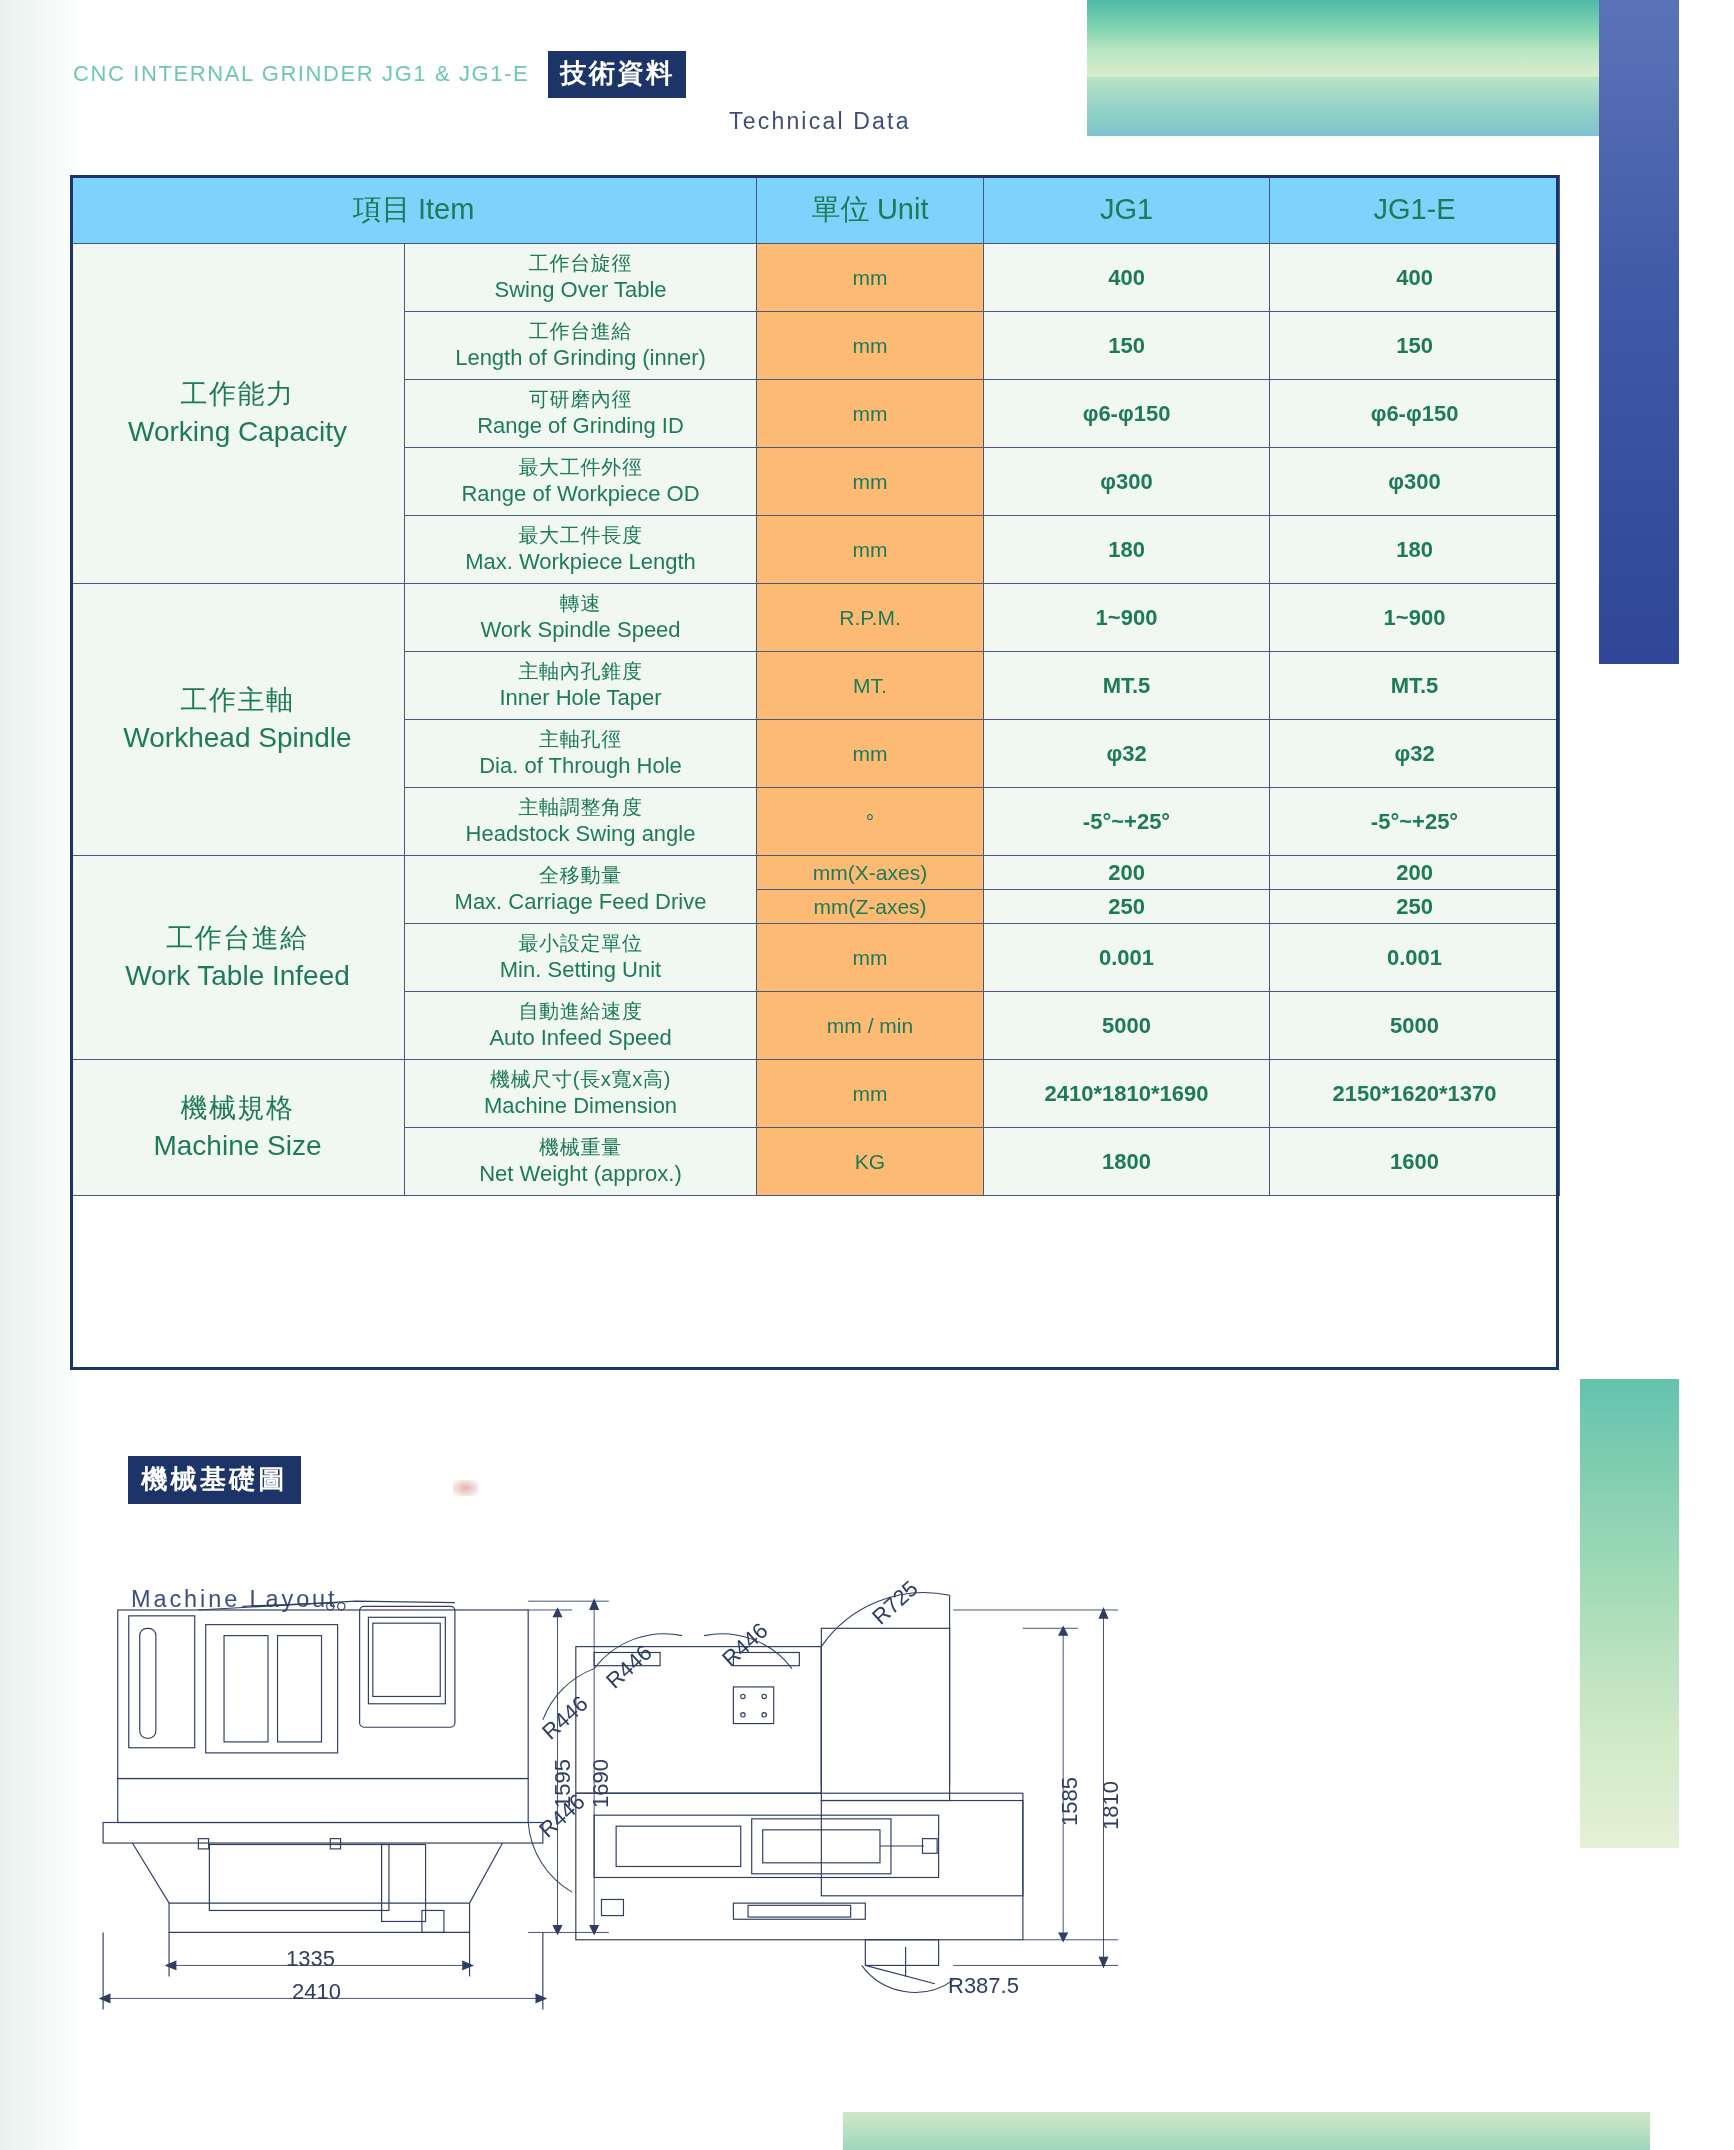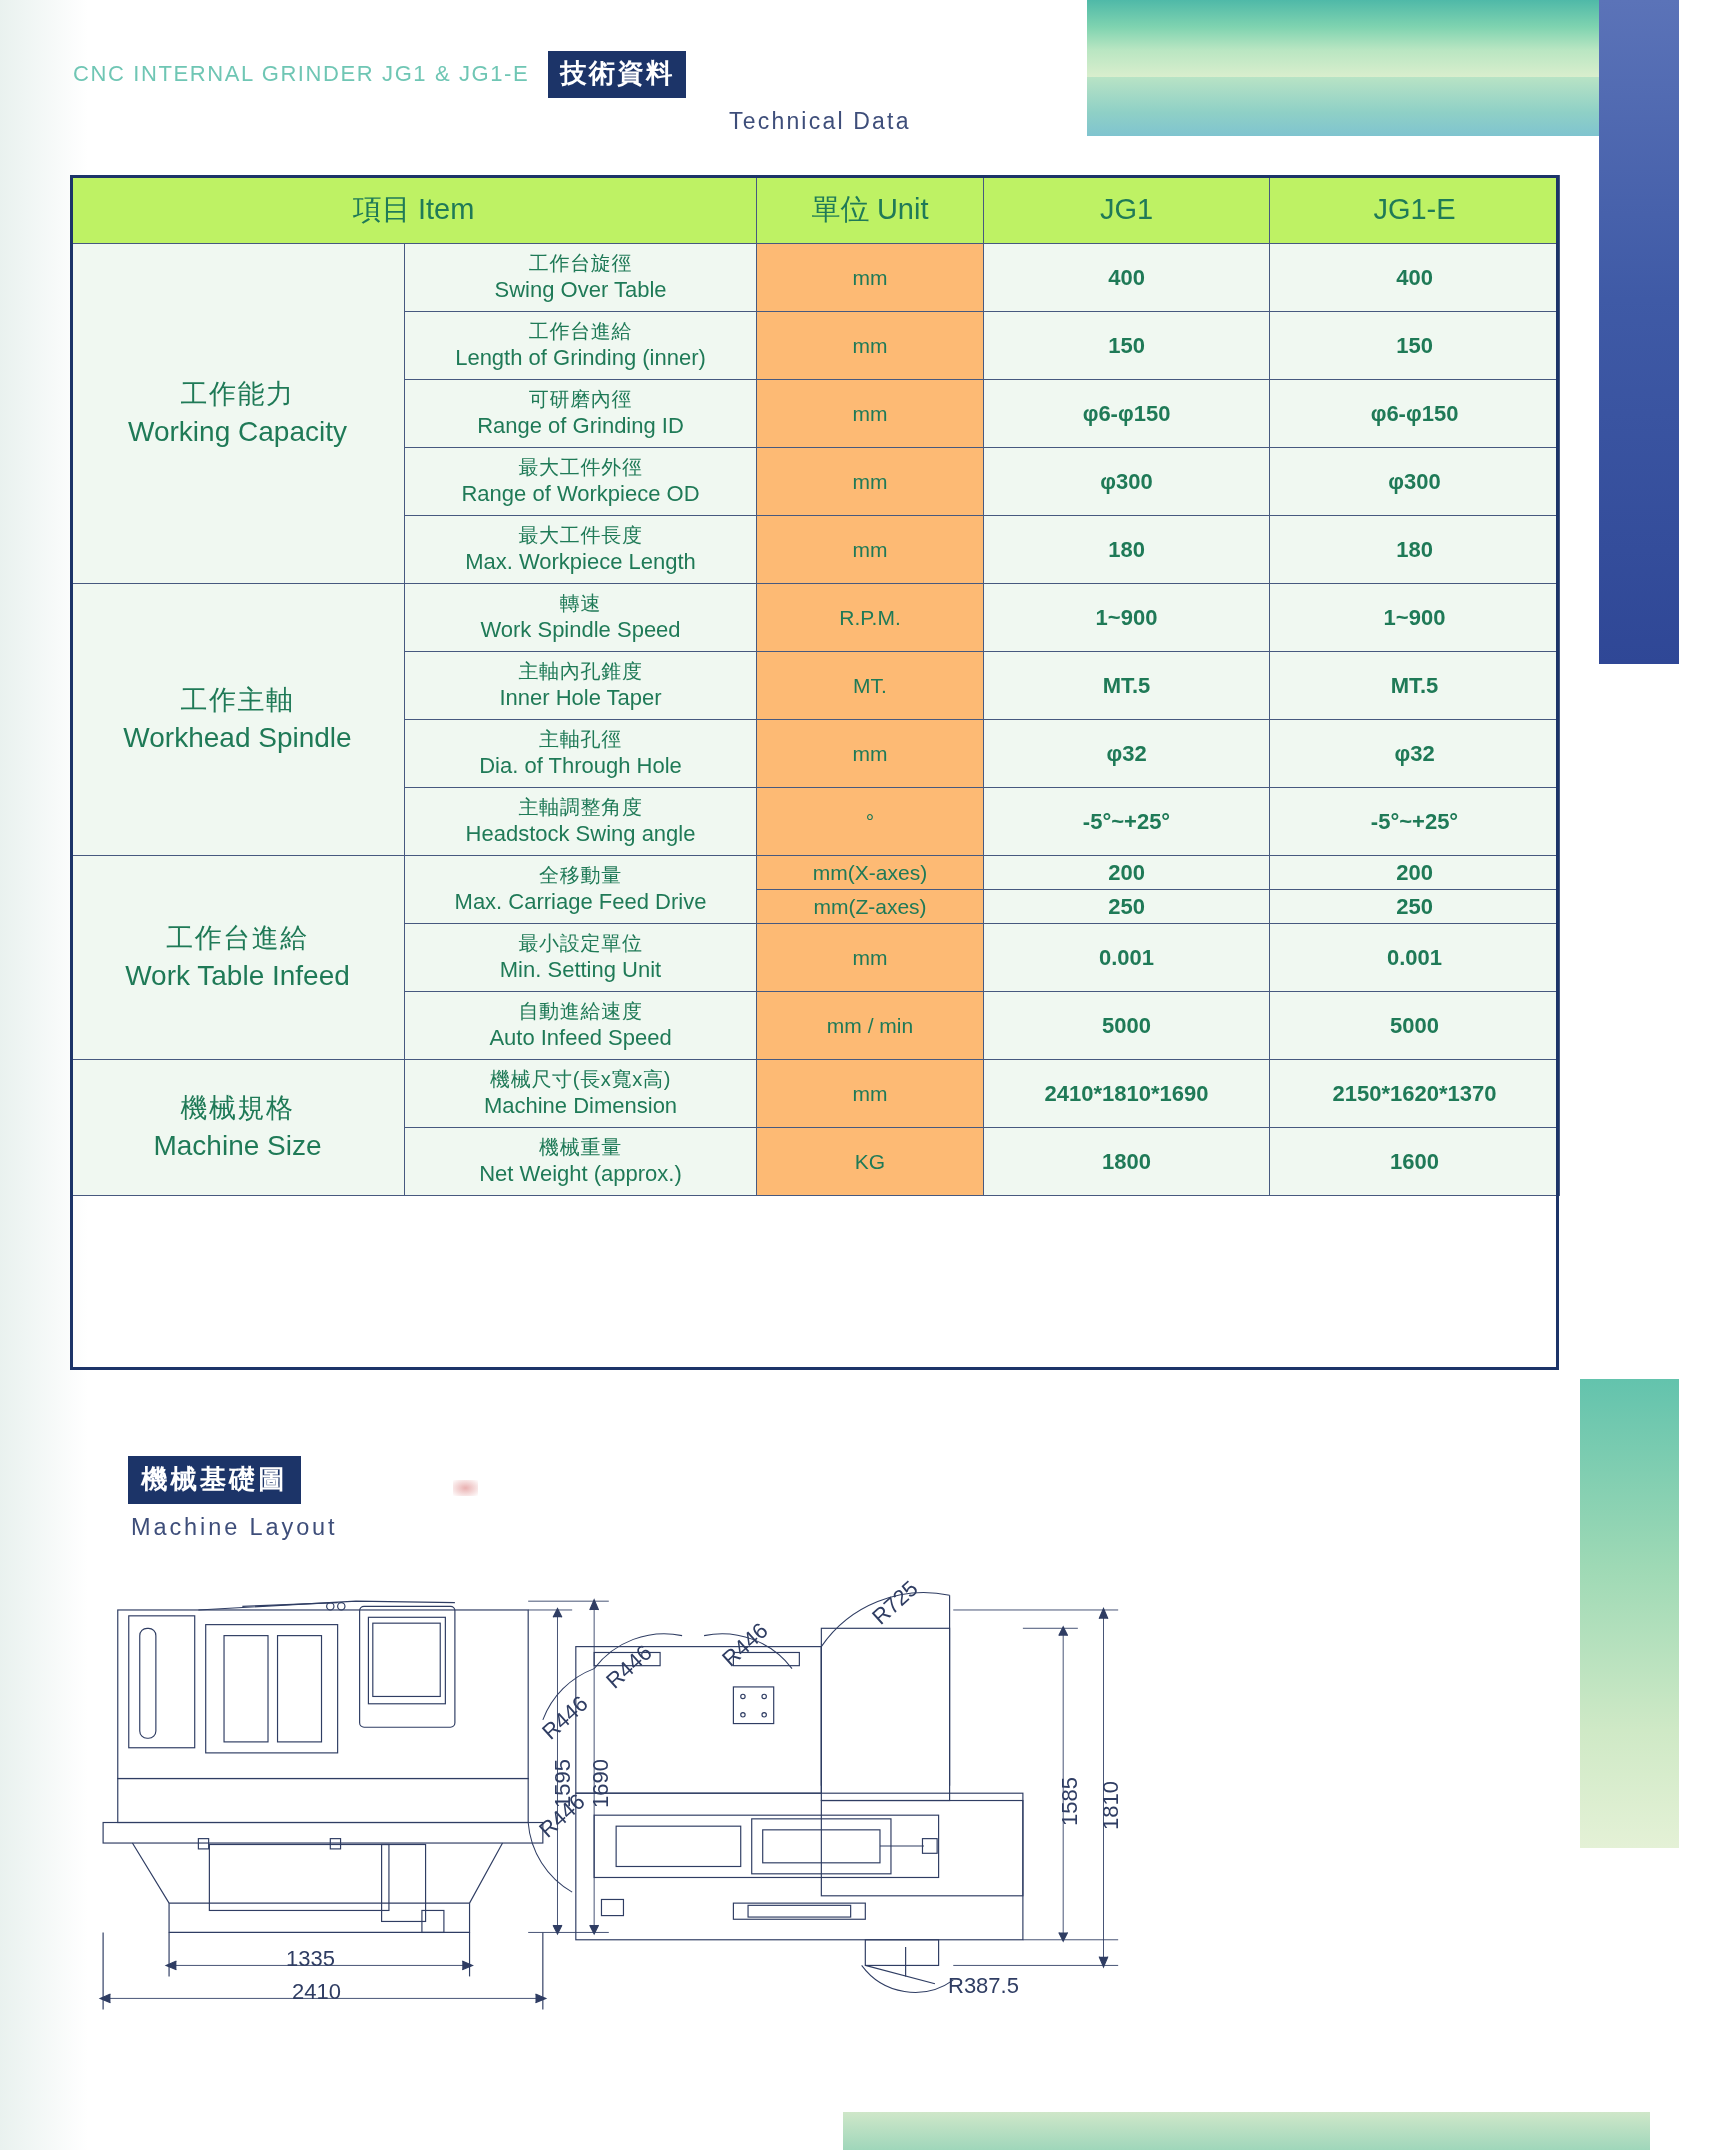--- a/index.html
+++ b/index.html
@@ -105,21 +105,21 @@
   .outer-border {
     position: absolute;
     left: 70px; top: 175px;
     width: 1489px; height: 1195px;
     border: 3.7px solid #1c3468;
     box-sizing: border-box;
     pointer-events: none;
   }
   .hdr-cell {
     height: 67px;
-    background: #bef264;
+    background: #7dd3fc;
     font-size: 29px;
     color: #2b2b2b;
     font-weight: 400;
   }
   .hdr-cell .cn { margin-right: 7.3px; }
   .group-cell {
     background: #f0f8f1;
     font-size: 26.4px;
     color: #1f7a57;
     line-height: 1.35;
@@ -169,21 +169,21 @@
     left: 128px; top: 1456px;
     background: #1c3468;
     color: #ffffff;
     font-size: 26.4px;
     letter-spacing: 2.9px;
     padding: 5.9px 13.2px 7.3px 13.2px;
     font-weight: 600;
   }
   .layout-sub {
     position: absolute;
-    left: 131px; top: 1514px;
+    left: 131px; top: 1586px;
     font-size: 23.5px;
     letter-spacing: 2.9px;
     color: #3e4e7a;
   }
 
   .drawing {
     position: absolute;
     left: 88px; top: 1566px;
     width: 1496px; height: 557px;
   }

